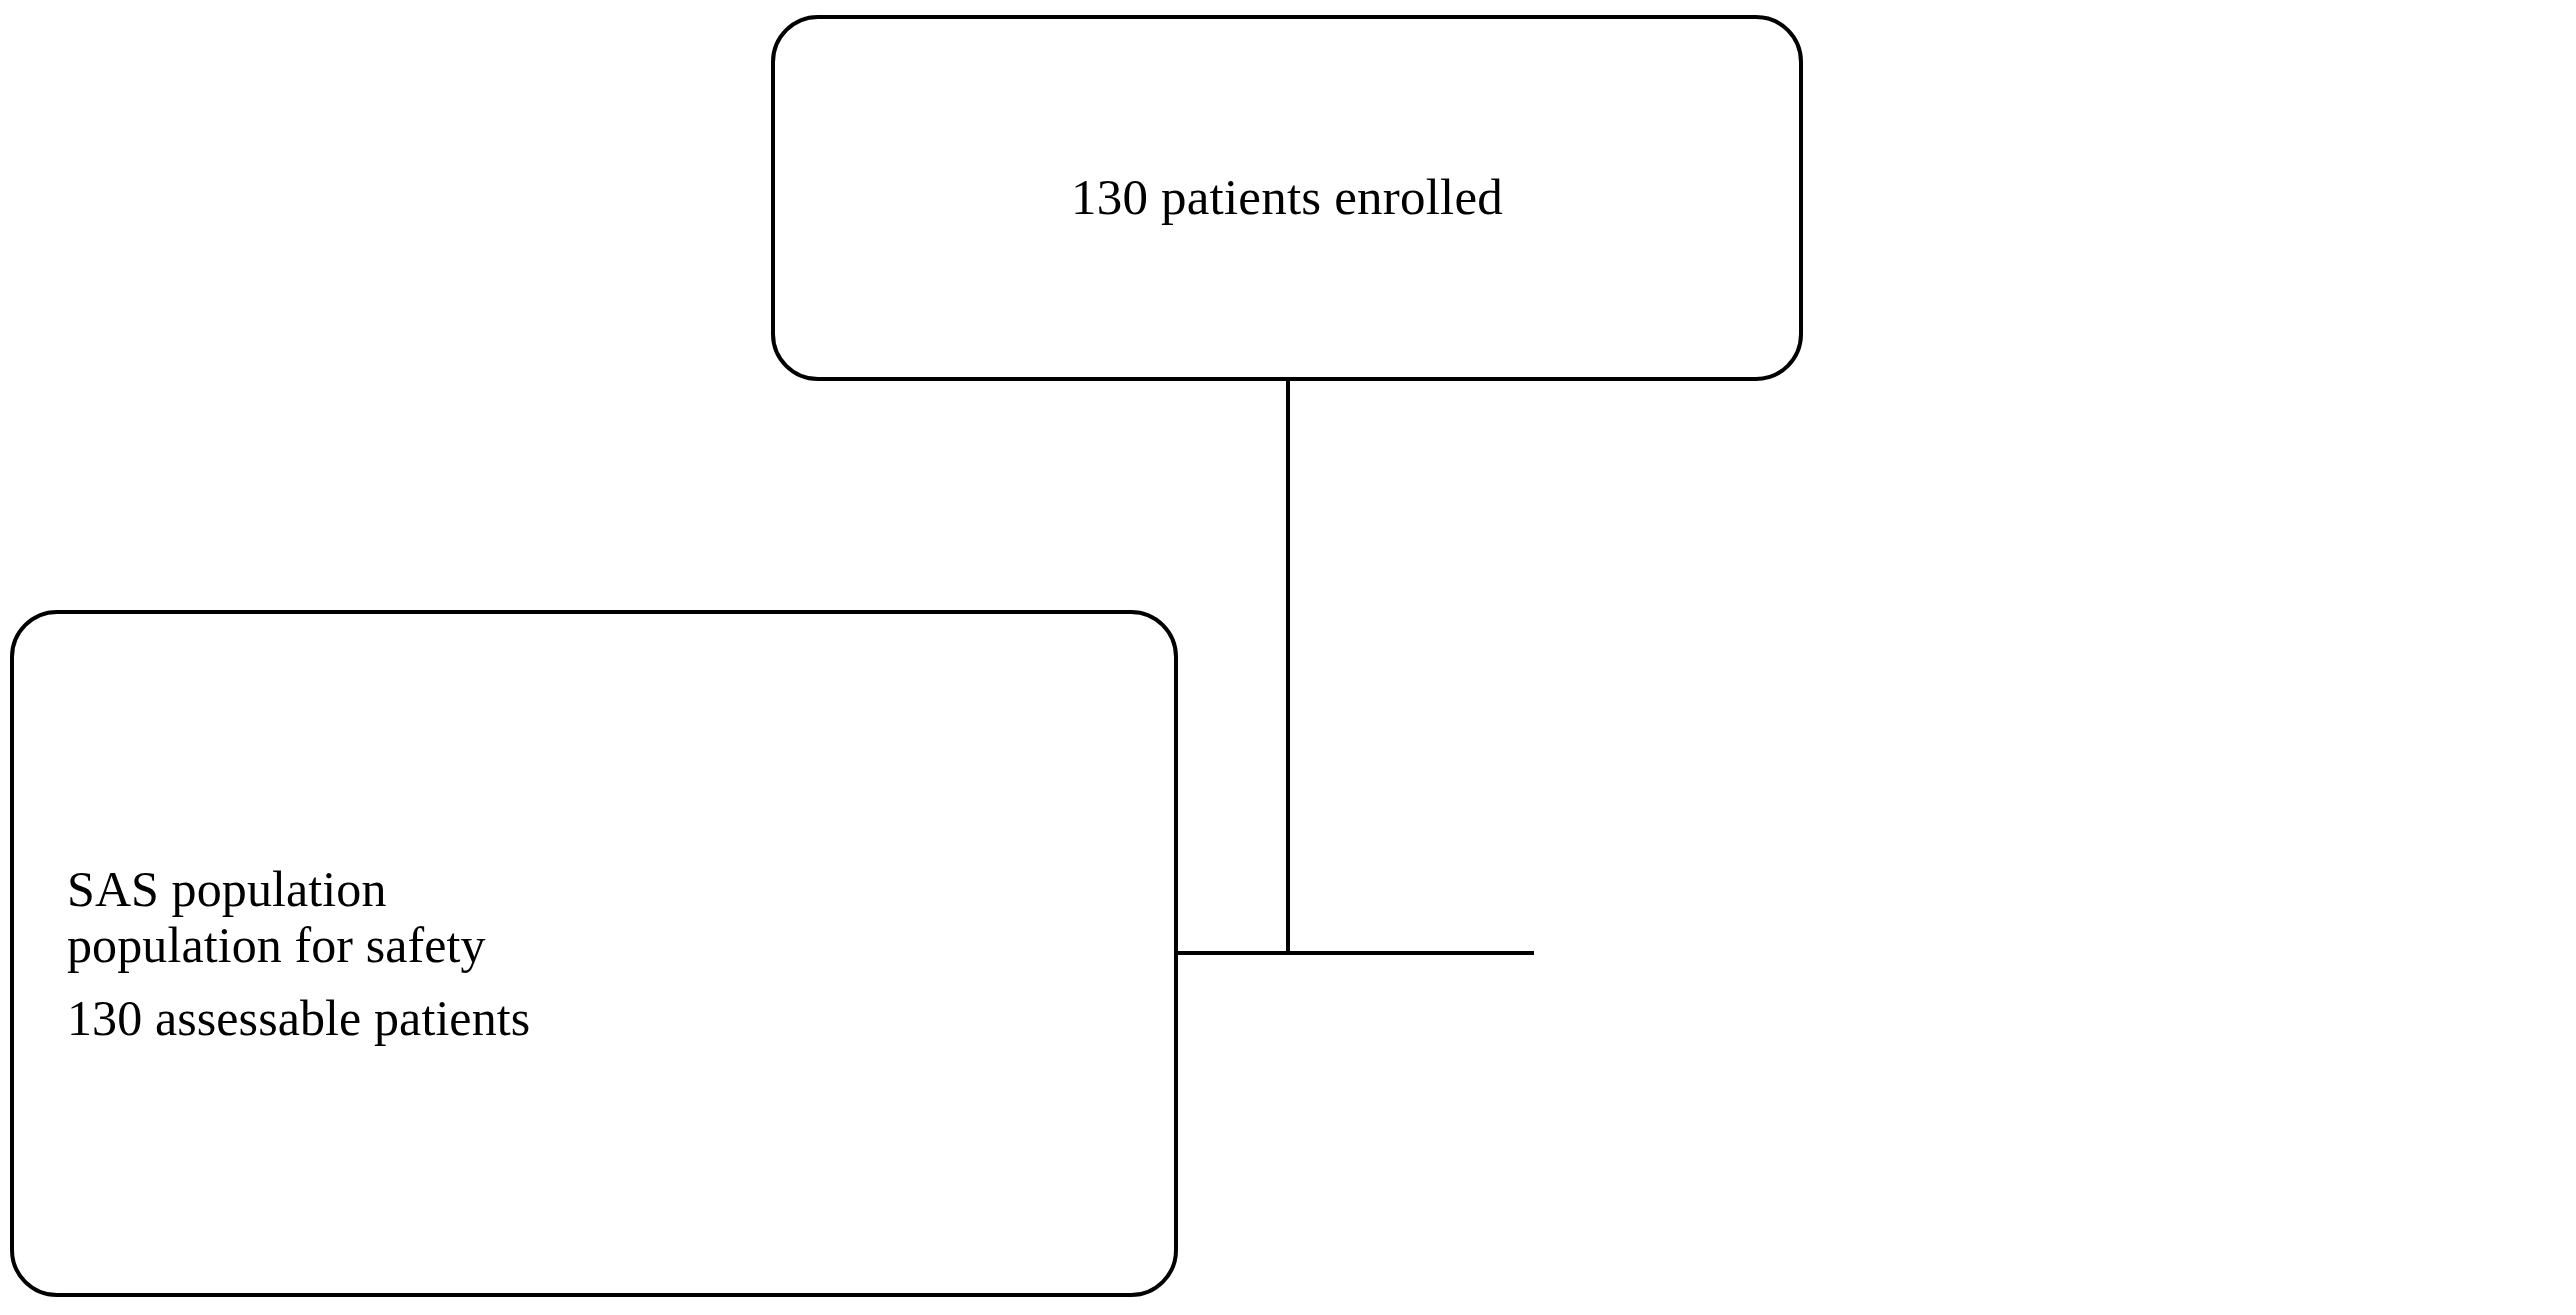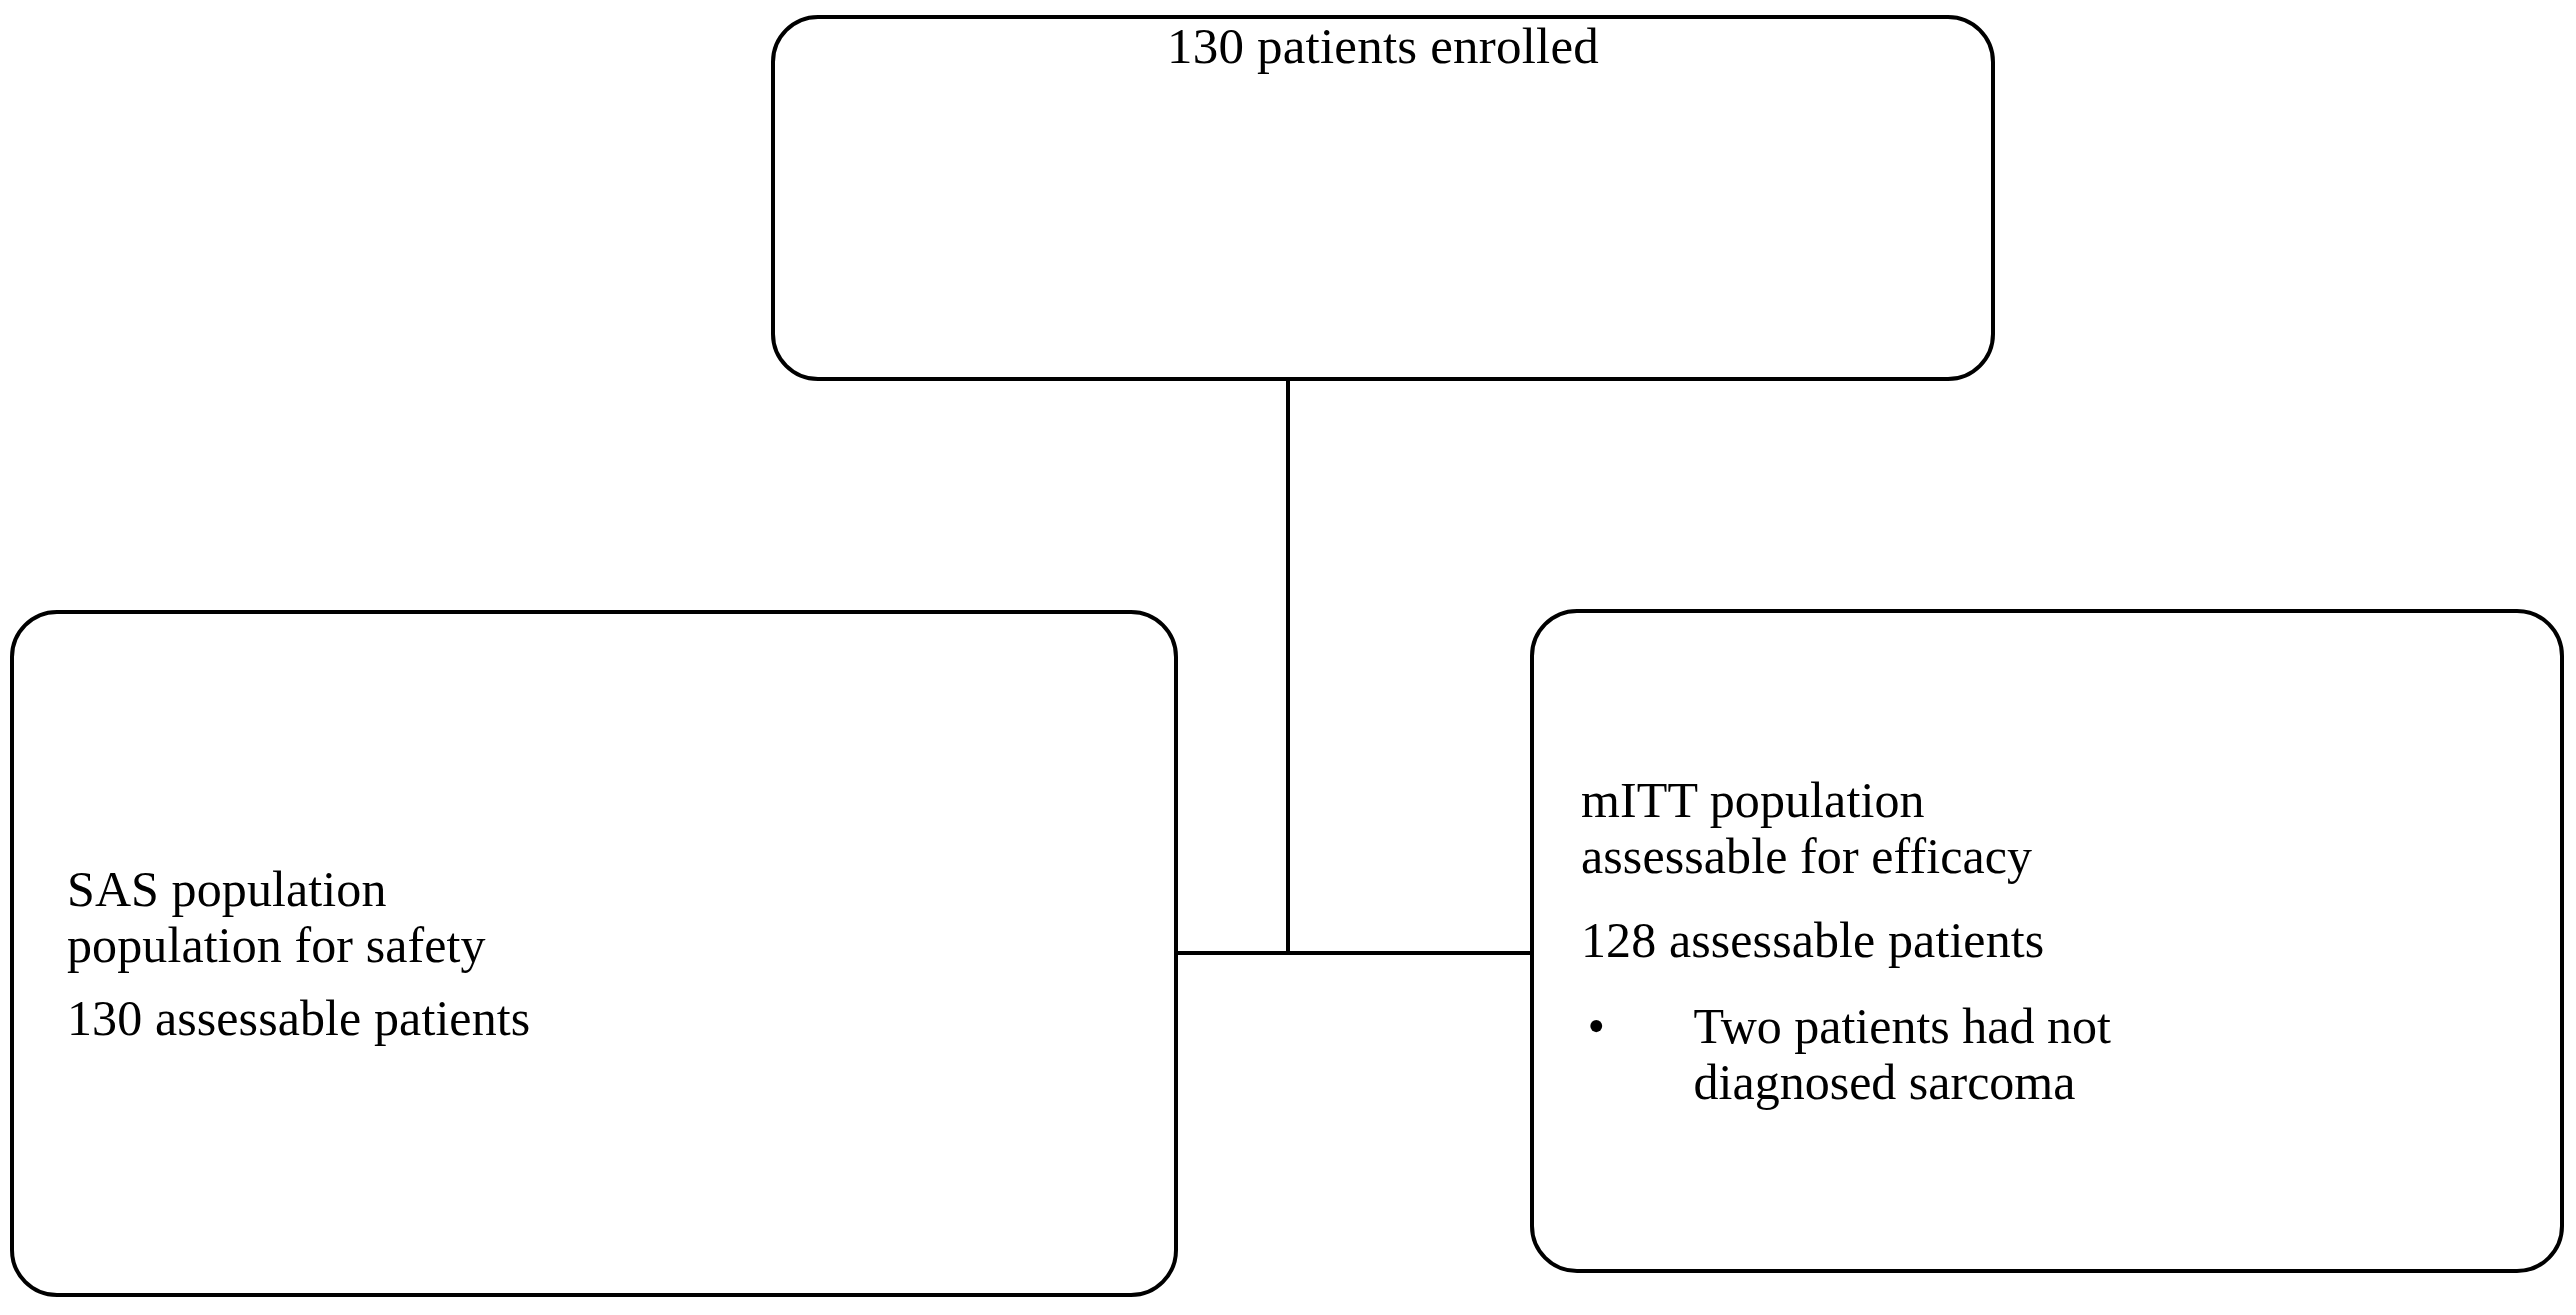--- a/index.html
+++ b/index.html
@@ -23,23 +23,24 @@
     box-sizing: border-box;
     background: #ffffff;
     border: 4.2px solid #000000;
     border-radius: 47px;
     z-index: 3;
   }
 
   .node-top {
     left: 771px;
     top: 15px;
-    width: 1224px;
+    width: 1032px;
     height: 366px;
     display: flex;
+    align-items: center;
     justify-content: center;
   }
 
   .node-left {
     left: 10px;
     top: 610px;
     width: 1168px;
     height: 687px;
     display: flex;
     flex-direction: column;
@@ -138,29 +139,15 @@
   </div>
 
   <div class="node node-left">
     <div class="para">
       <div>SAS population</div>
       <div>population for safety</div>
     </div>
     <div class="para">130 assessable patients</div>
   </div>
 
-  <div class="node node-right">
-    <div class="para para-right">
-      <div>mITT population</div>
-      <div>assessable for efficacy</div>
-    </div>
-    <div class="para para-right">128 assessable patients</div>
-    <div class="bullet-row">
-      <span class="bullet-dot">•</span>
-      <span class="bullet-text">
-        <span style="display:block">Two patients had not</span>
-        <span style="display:block">diagnosed sarcoma</span>
-      </span>
-    </div>
-  </div>
 
 </div>
 
 
 </body></html>

